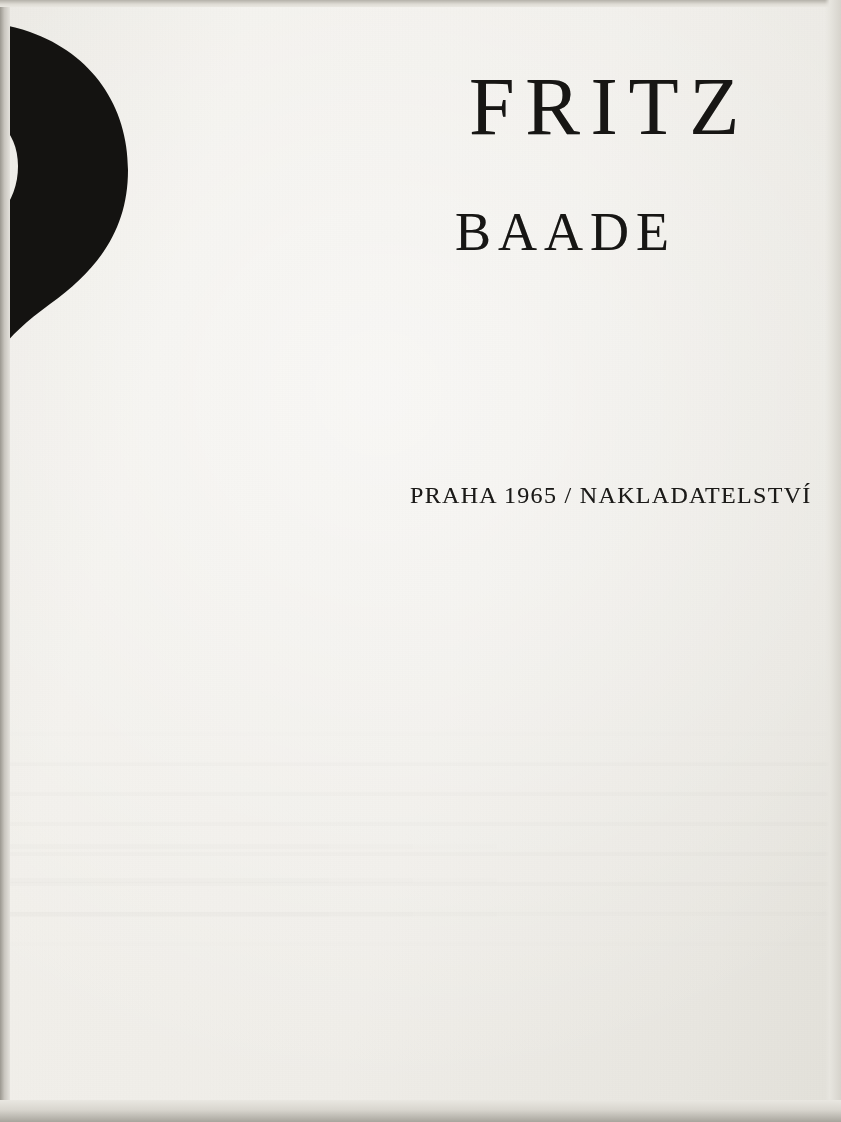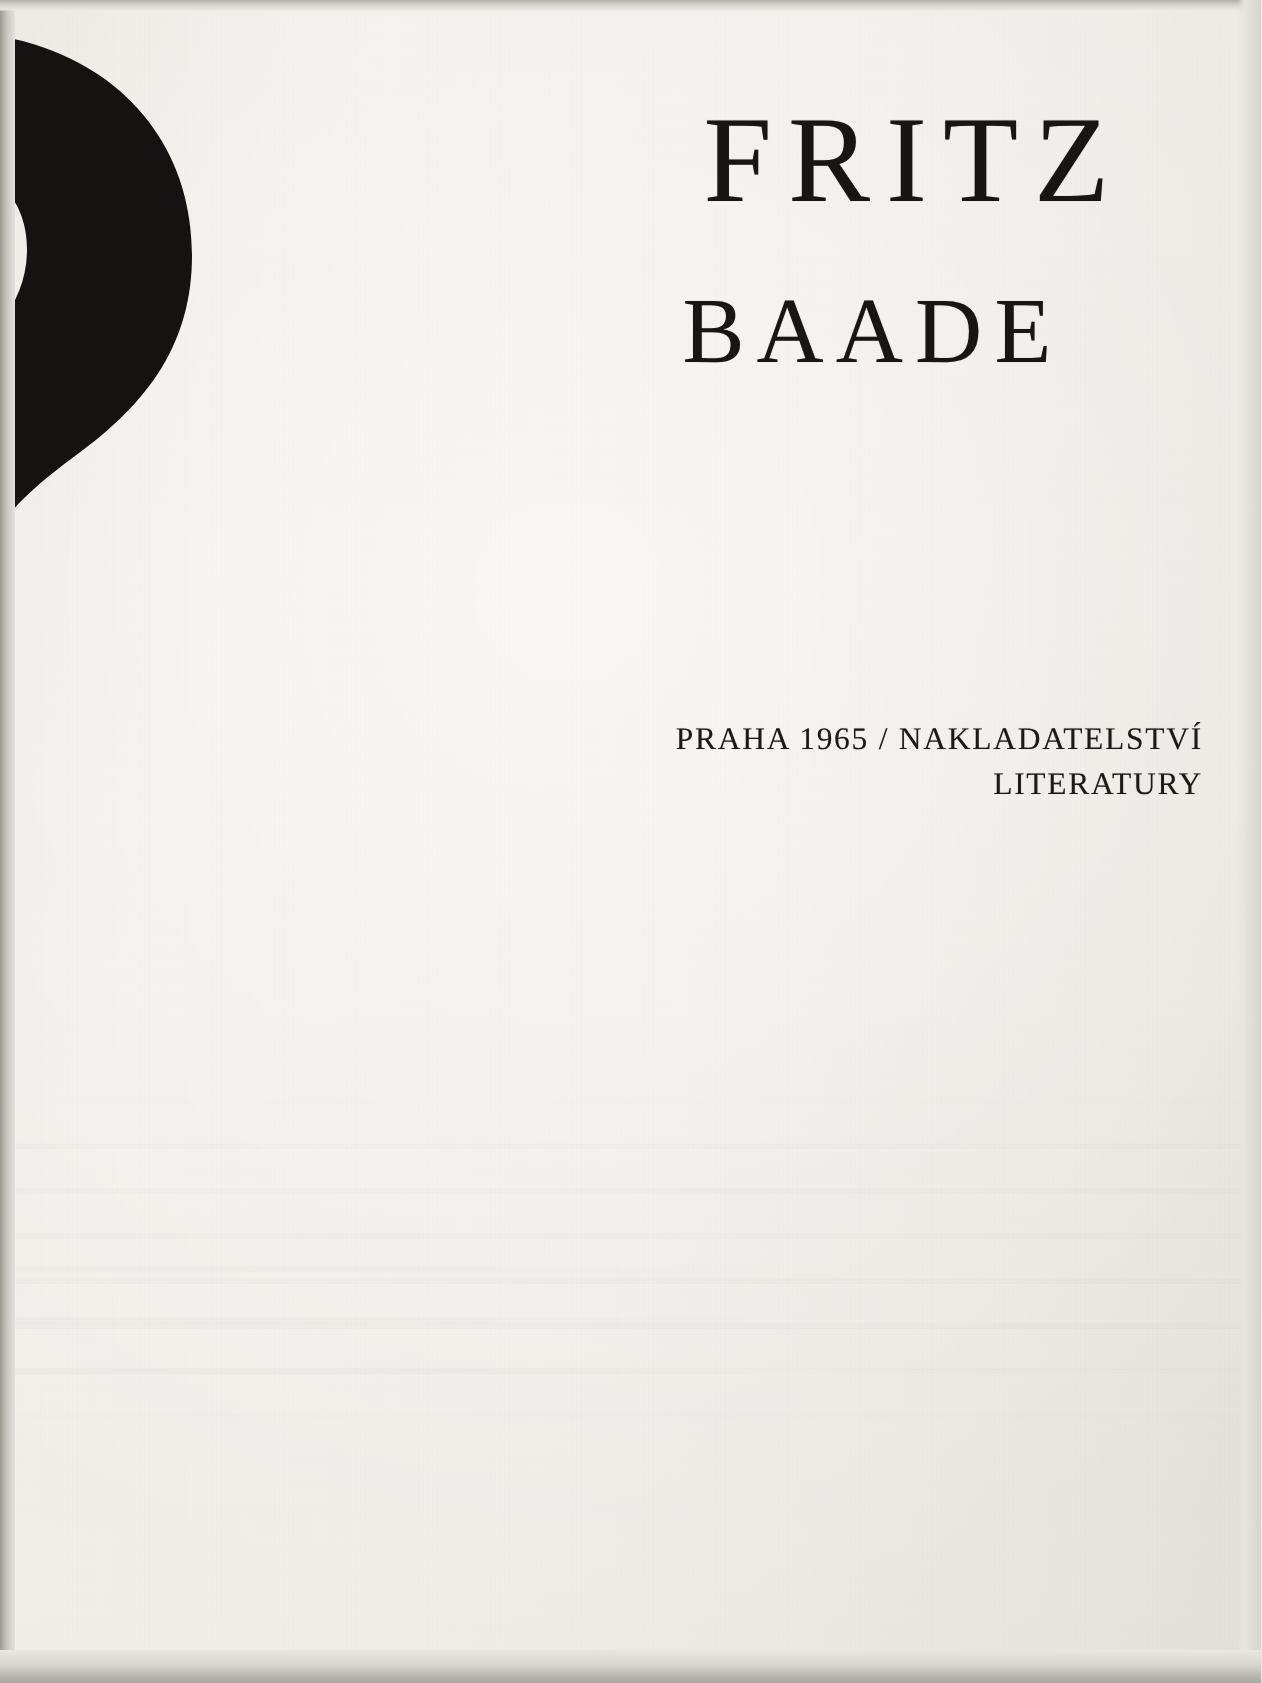--- a/index.html
+++ b/index.html
@@ -140,35 +140,35 @@
     font-weight: 400;
     letter-spacing: 0.13em;
     line-height: 1.0;
     white-space: nowrap;
   }
   #author-first {
     font-size: 82px;
     margin-left: 14px;
   }
   #author-last {
-    font-size: 62px;
-    margin-top: 42px;
+    font-size: 54px;
+    margin-top: 57px;
     margin-left: 0px;
   }
 
   
   #imprint-block {
     position: absolute;
     left: 410px;
     top: 478px;
     width: 392px;
     text-align: right;
     color: #1b1a18;
     font-family: "Liberation Serif", serif;
-    font-size: 21px;
+    font-size: 24px;
     letter-spacing: 0.055em;
     line-height: 1.42;
   }
   #imprint-block > div { white-space: nowrap; }
 
   
   .inked {
     text-shadow: 0 0 0.6px rgba(30,28,25,0.35);
   }
 </style>
@@ -207,21 +207,20 @@
     </svg>
   </div>
 
   <div id="title-block">
     <div class="title-line inked" id="author-first">FRITZ</div>
     <div class="title-line inked" id="author-last">BAADE</div>
   </div>
 
   <div id="imprint-block">
     <div class="inked">PRAHA 1965 / NAKLADATELSTVÍ</div>
-    <div class="inked">LITERATURY</div>
   </div>
 
   <div id="left-edge"></div>
   <div id="top-edge"></div>
   <div id="right-edge"></div>
   <div id="bottom-edge"></div>
 
 </div>
 
 </body></html>

